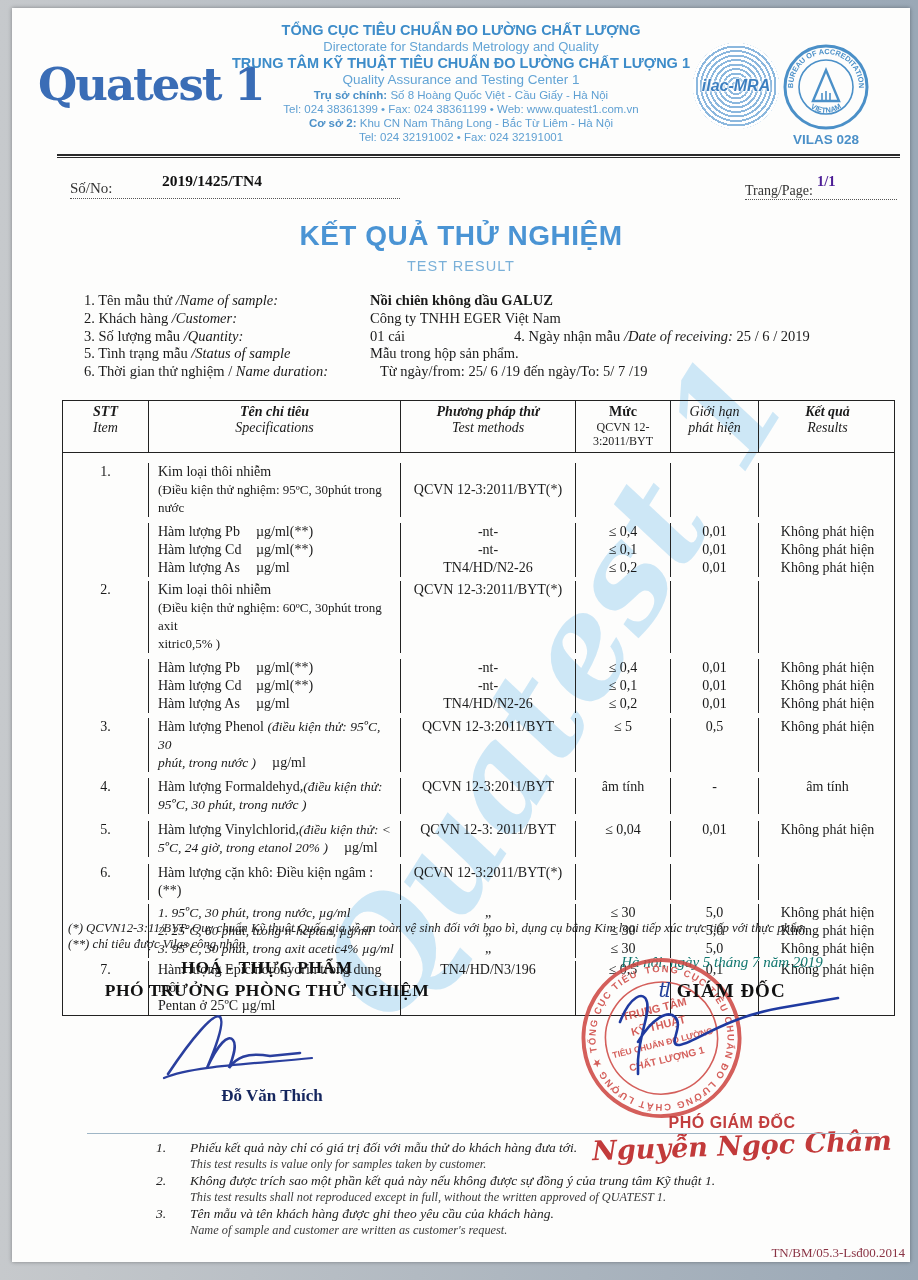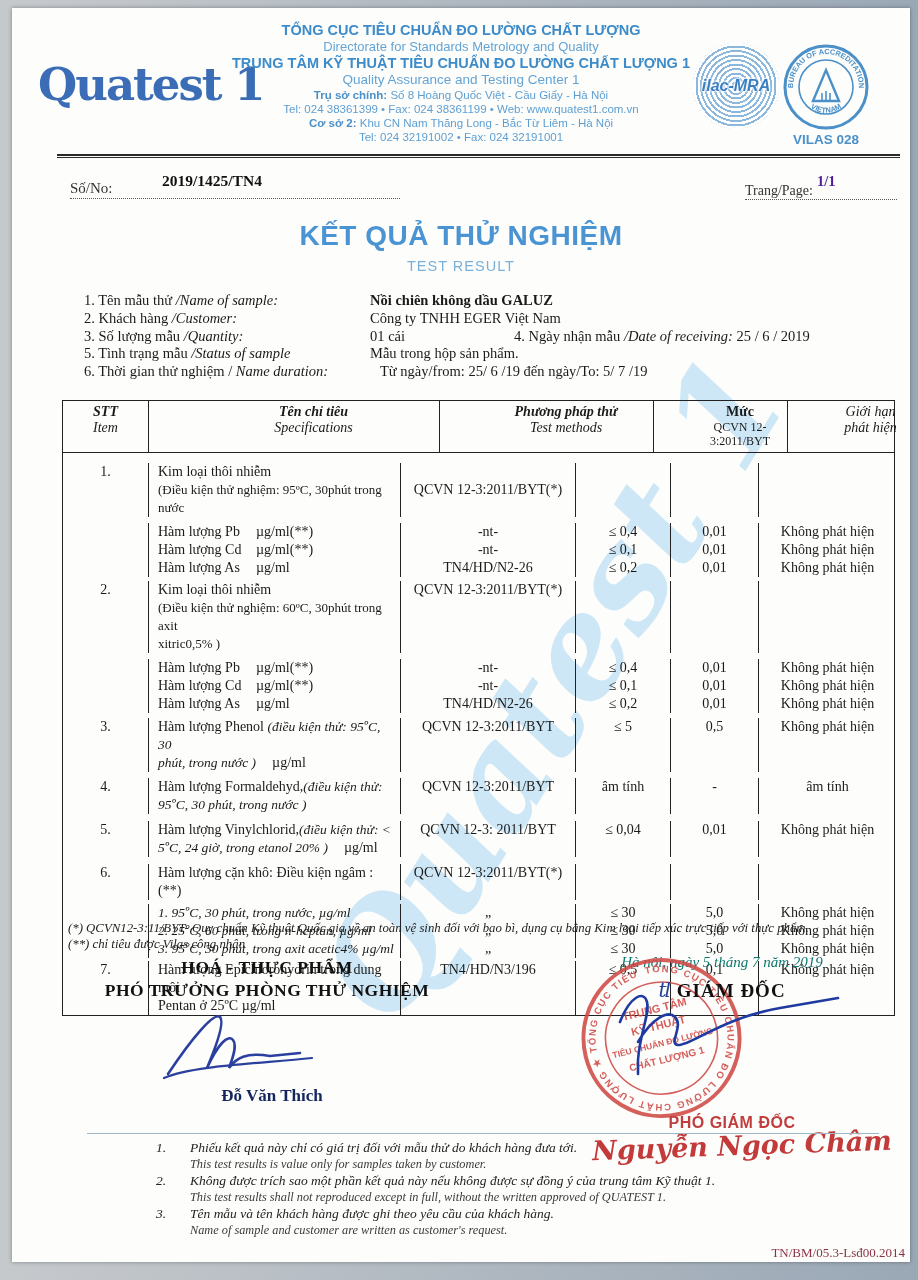--- a/index.html
+++ b/index.html
@@ -77,21 +77,21 @@
   .info-line { position:relative; height:17.8px; }
   .info-en { font-style:italic; }
   .info-val { position:absolute; left:286px; top:0; }
   .b { font-weight:bold; }
   .pair4 { position:absolute; left:430px; top:0; }
 
   
   .table { position:absolute; left:50px; top:392px; width:833px; color:#1a1a1a; }
   .thead {
     display:grid; grid-template-columns:86px 252px 175px 95px 88px 137px;
-    border:1.5px solid #222; border-bottom:1.5px solid #222;gap:39px;
+    border:1.5px solid #222; border-bottom:1.5px solid #222;
   }
   .th { border-right:1px solid #222; text-align:center; padding:3px 2px 4px; font-size:14px; line-height:15.5px; }
   .th:last-child { border-right:none; }
   .th .vi { font-weight:bold; font-style:italic; }
   .th .en { font-style:italic; }
   .th .sub { font-size:12px; font-style:normal; font-weight:normal; line-height:14px; }
   .tbody { border:1.5px solid #222; border-top:none; }
   .trw { display:grid; grid-template-columns:86px 252px 175px 95px 88px 137px; min-height:18px; }
   .td { border-right:1px solid #222; font-size:14px; line-height:18px; padding:0 3px; position:relative; }
   .td:last-child { border-right:none; }

